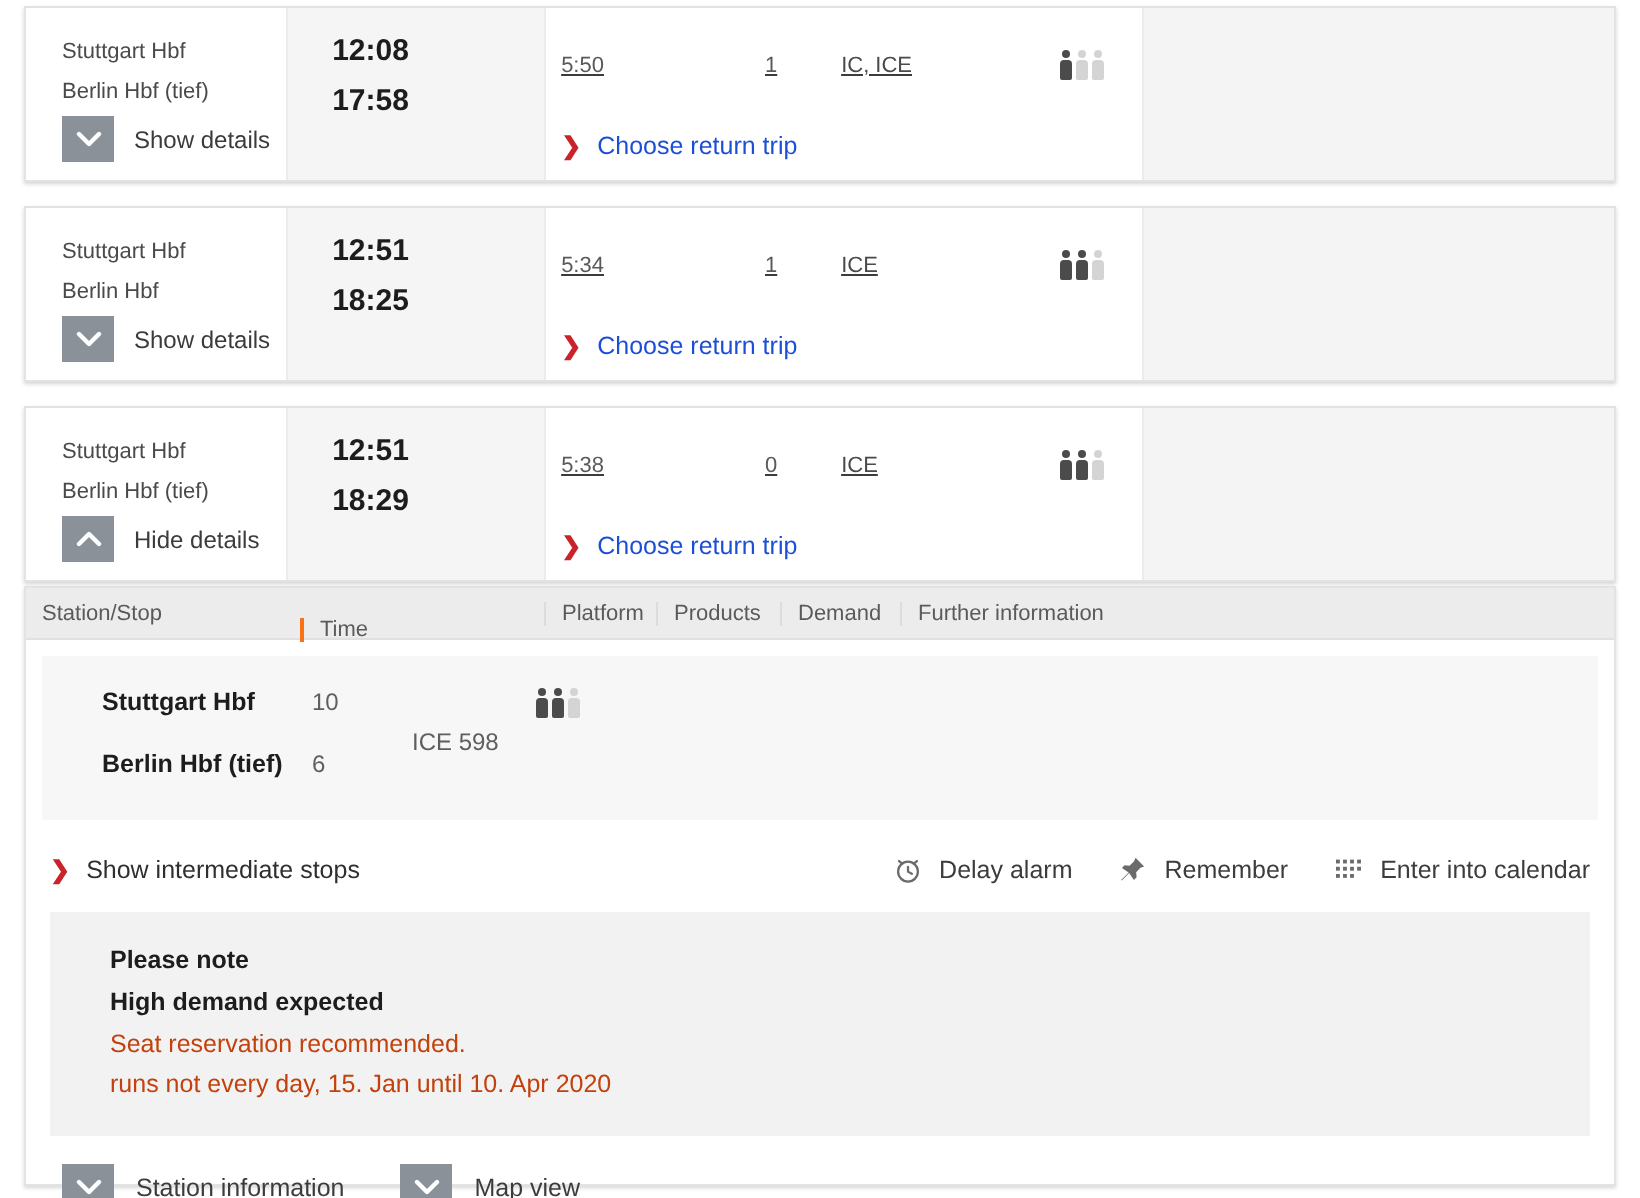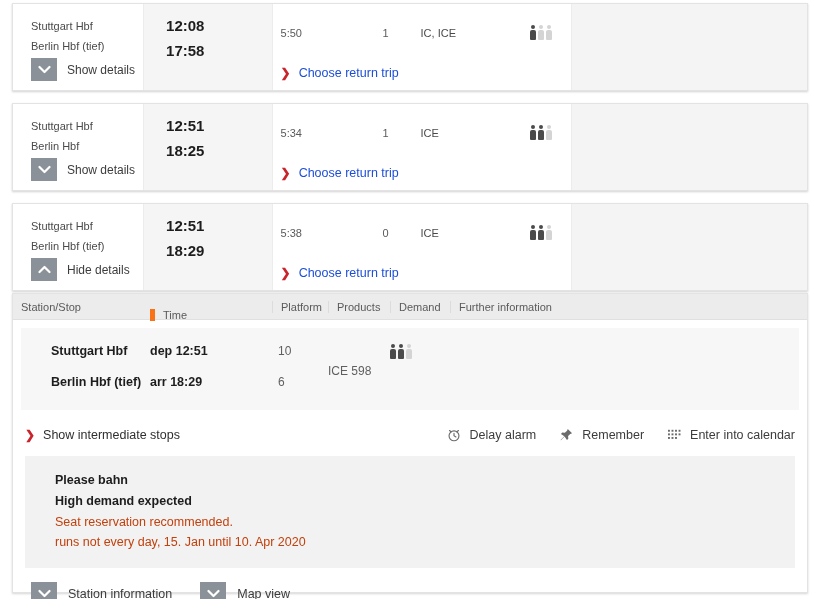--- a/index.html
+++ b/index.html
@@ -51,21 +51,21 @@
   }
   .time-val { font-size: 15px; font-weight: bold; color: #1d1d1d; line-height: 25px; }
 
   .col-info {
     flex: 1;
     background: #ffffff;
     border-right: 1px solid #ececec;
     position: relative;
     padding-top: 21px;
   }
-  .info-cells { display: flex; align-items: center; padding-left: 8px; }
+  .info-cells { display: flex; align-items: center; padding-left: 8px; text-decoration: underline; }
   .cell-duration { width: 70px; font-size: 11px; color: #5a5a5a; }
   .cell-changes  { width: 70px; font-size: 11px; color: #5a5a5a; text-align: center; }
   .cell-products { width: 90px; font-size: 11px; color: #4a4a4a; }
   .cell-demand   { width: 60px; display: flex; justify-content: center; }
 
   .return-row { position: absolute; left: 8px; bottom: 10px; display: flex; align-items: center; cursor: pointer; }
   .arrow { color: #c9242c; font-size: 12px; font-weight: bold; line-height: 1; margin-right: 8px; }
   .return-label { font-size: 12.5px; color: #1d4ed8; }
 
   .col-spacer { width: 250px; background: #f4f4f4; }
@@ -86,21 +86,21 @@
     box-shadow: 0 1px 2px rgba(0,0,0,0.16);
   }
   .det-head {
     display: flex; height: 26px; align-items: center;
     background: #ececec;
     border-bottom: 1px solid #e0e0e0;
     font-size: 11px; color: #5a5a5a;
   }
   .det-head > div { padding-left: 8px; }
   .h-station { width: 137px; }
-  .h-time    { width: 122px; border-left: 5px solid #f97316; margin-top: 16px; }
+  .h-time    { width: 122px; border-left: 2px solid #f97316; margin-top: 16px; }
   .h-platform{ width: 56px;  border-left: 1px solid #dcdcdc; }
   .h-products{ width: 62px;  border-left: 1px solid #dcdcdc; }
   .h-demand  { width: 60px;  border-left: 1px solid #dcdcdc; }
   .h-further { flex: 1;      border-left: 1px solid #dcdcdc; }
 
   .det-body { display: flex; background: #f7f7f7; margin: 8px 8px 0 8px; padding: 8px 0 12px 0; }
   .b-station { width: 129px; padding-left: 30px; }
   .b-time    { width: 122px; }
   .b-platform{ width: 56px; padding-left: 6px; }
   .b-products{ width: 62px; margin-top: 20px; }
@@ -289,24 +289,20 @@
       <div class="h-platform">Platform</div>
       <div class="h-products">Products</div>
       <div class="h-demand">Demand</div>
       <div class="h-further">Further information</div>
     </div>
 
     <div class="det-body">
       <div class="b-station">
         <div class="row-line bold-dark">Stuttgart Hbf</div>
         <div class="row-line bold-dark">Berlin Hbf (tief)</div>
-      </div>
-      <div class="b-time">
-        <div class="row-line bold-dark">dep 12:51</div>
-        <div class="row-line bold-dark">arr 18:29</div>
       </div>
       <div class="b-platform">
         <div class="row-line muted">10</div>
         <div class="row-line muted">6</div>
       </div>
       <div class="b-products">
         <div class="row-line muted">ICE 598</div>
         <div class="row-line muted"></div>
       </div>
       <div class="b-demand">
@@ -373,21 +369,21 @@
                 <rect x="11.3" y="12.5" width="2.4" height="2.4"></rect>
             </svg>
           </span>
           <span class="lbl">Enter into calendar</span>
         </div>
 
       </div>
     </div>
 
     <div class="note">
-      <div class="note-title">Please bahn</div>
+      <div class="note-title">Please note</div>
       <div class="note-sub">High demand expected</div>
       <div class="note-line">Seat reservation recommended.</div>
       <div class="note-line">runs not every day, 15. Jan until 10. Apr 2020</div>
     </div>
 
     <div class="footer">
       <div class="foot-btn">
         <span class="chev-btn">
           <svg width="13" height="9" viewBox="0 0 13 9">
               <path d="M1.5 2 L6.5 7 L11.5 2" stroke="#ffffff" stroke-width="2.2" fill="none" stroke-linecap="round" stroke-linejoin="round"></path>

